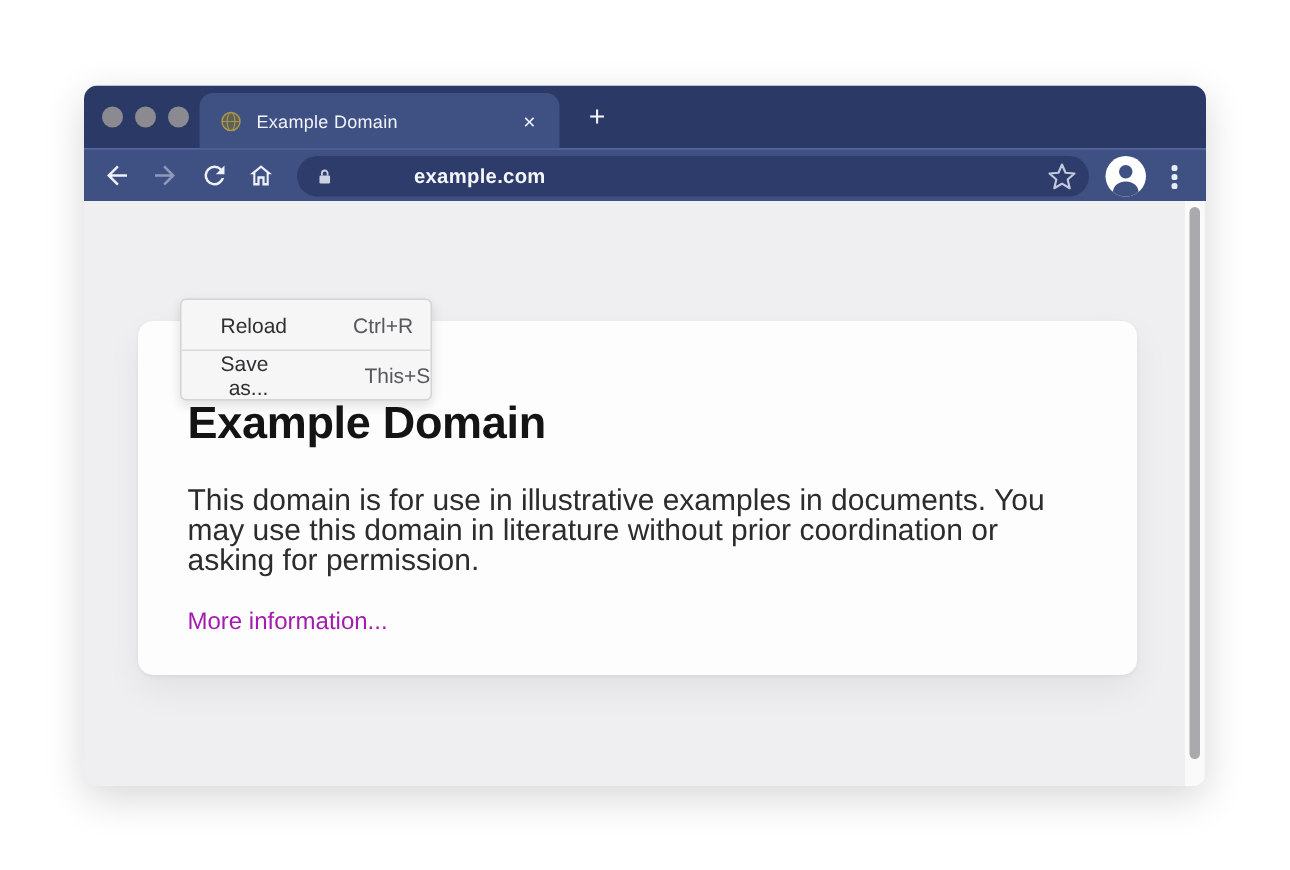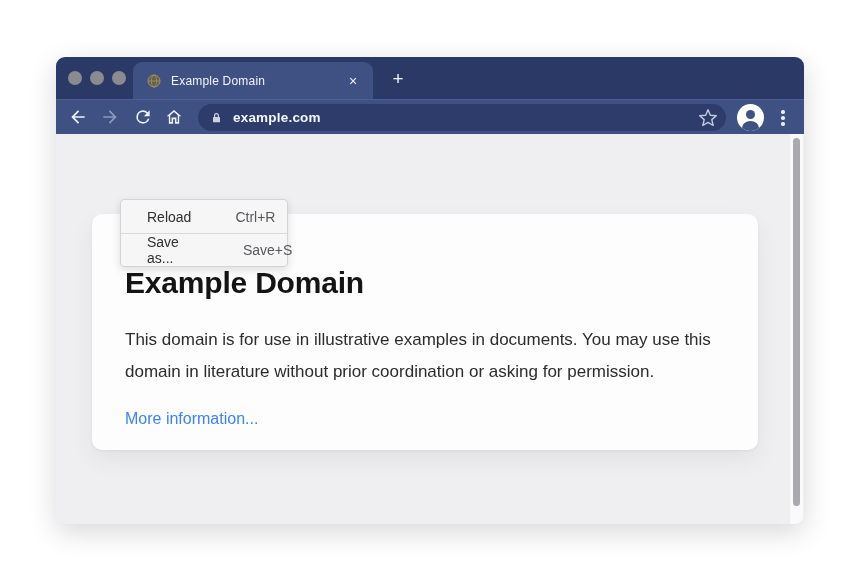--- a/index.html
+++ b/index.html
@@ -38,21 +38,21 @@
   }
   .nav-icon { position: absolute; top: 7px; width: 20px; height: 20px; }
   .icon-back { left: 12px; }
   .icon-forward { left: 44px; }
   .icon-reload { left: 77px; }
   .icon-home { left: 108px; }
 
   .omnibox {
     position: absolute; left: 142px; top: 4px; width: 528px; height: 27px;
     background: #2d3c6b; border-radius: 13.5px;
-    display: flex; align-items: center; padding: 0 8px 0 12px;
+    display: flex; align-items: center; padding: 0 8px 0 12px; gap: 43px;
   }
   .lock { width: 13px; height: 14px; margin-right: 10px; flex: 0 0 auto; }
   .url-text { color: #f4f6fb; font-size: 13.5px; font-weight: 600; letter-spacing: .2px; flex: 1; }
   .star { width: 20px; height: 20px; flex: 0 0 auto; }
 
   .avatar { position: absolute; left: 681px; top: 4px; width: 27px; height: 27px; border-radius: 50%;
     background: #ffffff; overflow: hidden; }
   .avatar .head { position: absolute; left: 9px; top: 6px; width: 9px; height: 9px; border-radius: 50%; background: #3f5083; }
   .avatar .body { position: absolute; left: 5px; top: 17px; width: 17px; height: 14px; border-radius: 50%; background: #3f5083; }
 
@@ -66,31 +66,31 @@
   .scrollbar-track { position: absolute; right: 1px; top: 0; width: 13px; height: 100%; background: #fafafa; }
   .scrollbar-thumb { position: absolute; right: 3px; top: 4px; width: 7px; height: 368px; background: #a9a9ae; border-radius: 3.5px; }
 
   .card {
     position: absolute; left: 36px; top: 80px; width: 666px; height: 236px;
     background: #fdfdfe; border-radius: 10px;
     box-shadow: 0 1px 3px rgba(0,0,0,.05), 0 10px 24px rgba(0,0,0,.06);
     padding: 52px 36px 0 33px;
   }
   .page-heading { font-size: 30px; font-weight: 700; color: #141414; letter-spacing: -.2px; }
-  .page-paragraph { margin-top: 24px; font-size: 17px; line-height: 32px; color: #2c2c2c; max-width: 592px; }
-  .page-link { display: inline-block; margin-top: 22px; font-size: 16px; color: #3b82f6; text-decoration: none; }
+  .page-paragraph { margin-top: 24px; font-size: 20px; line-height: 20px; color: #2c2c2c; max-width: 592px; }
+  .page-link { display: inline-block; margin-top: 22px; font-size: 16px; color: #a21caf; text-decoration: none; }
 
   .context-menu {
     position: absolute; left: 64px; top: 65px; width: 168px; z-index: 5;
     background: #f6f6f7; border: 1px solid #d4d4d6; border-radius: 4px;
     box-shadow: 0 3px 8px rgba(0,0,0,.13);
   }
   .menu-item { height: 33px; display: flex; align-items: center; justify-content: space-between; padding: 0 20px 0 26px; }
   .menu-item + .menu-item { border-top: 1px solid #d9d9db; gap: 20px; }
-  .menu-label { font-size: 14px; color: #2f2f31; }
+  .menu-label { font-size: 14px; color: #2f2f31; text-align: right; }
   .menu-shortcut { font-size: 14px; color: #58585c; margin-left: 44px; }
 </style>
 </head>
 <body>
 
 <div class="window">
 
   <div class="titlebar">
     <div class="traffic-lights">
       <span class="traffic-light"></span>
@@ -156,21 +156,21 @@
       <a href="#" class="page-link">More information...</a>
     </div>
 
     <div class="context-menu">
       <div class="menu-item">
         <span class="menu-label">Reload</span>
         <span class="menu-shortcut">Ctrl+R</span>
       </div>
       <div class="menu-item">
         <span class="menu-label">Save as...</span>
-        <span class="menu-shortcut">Save+S</span>
+        <span class="menu-shortcut">This+S</span>
       </div>
     </div>
 
     <div class="scrollbar-track">
       <div class="scrollbar-thumb"></div>
     </div>
 
   </div>
 </div>
 

